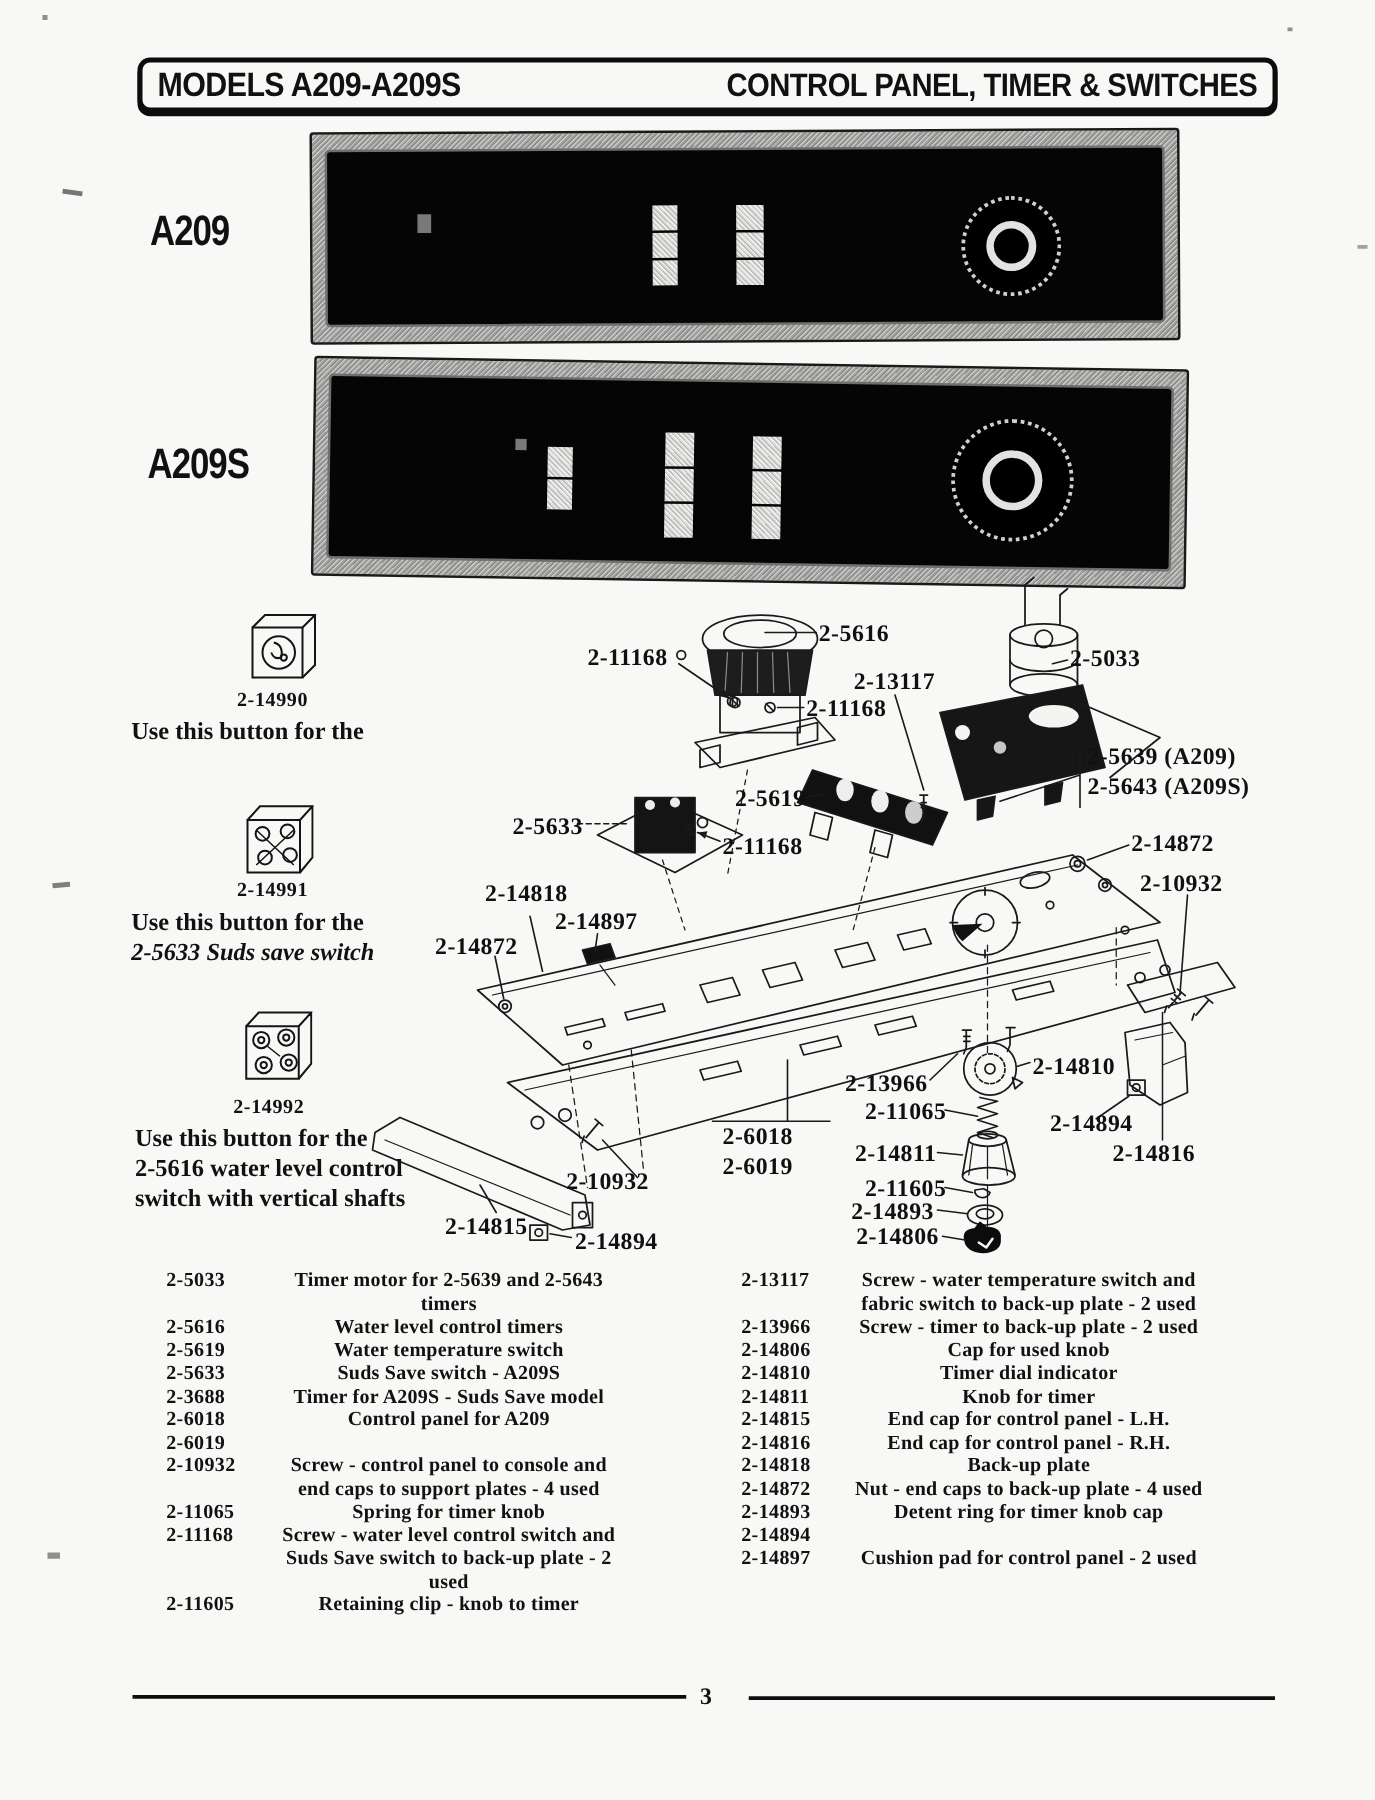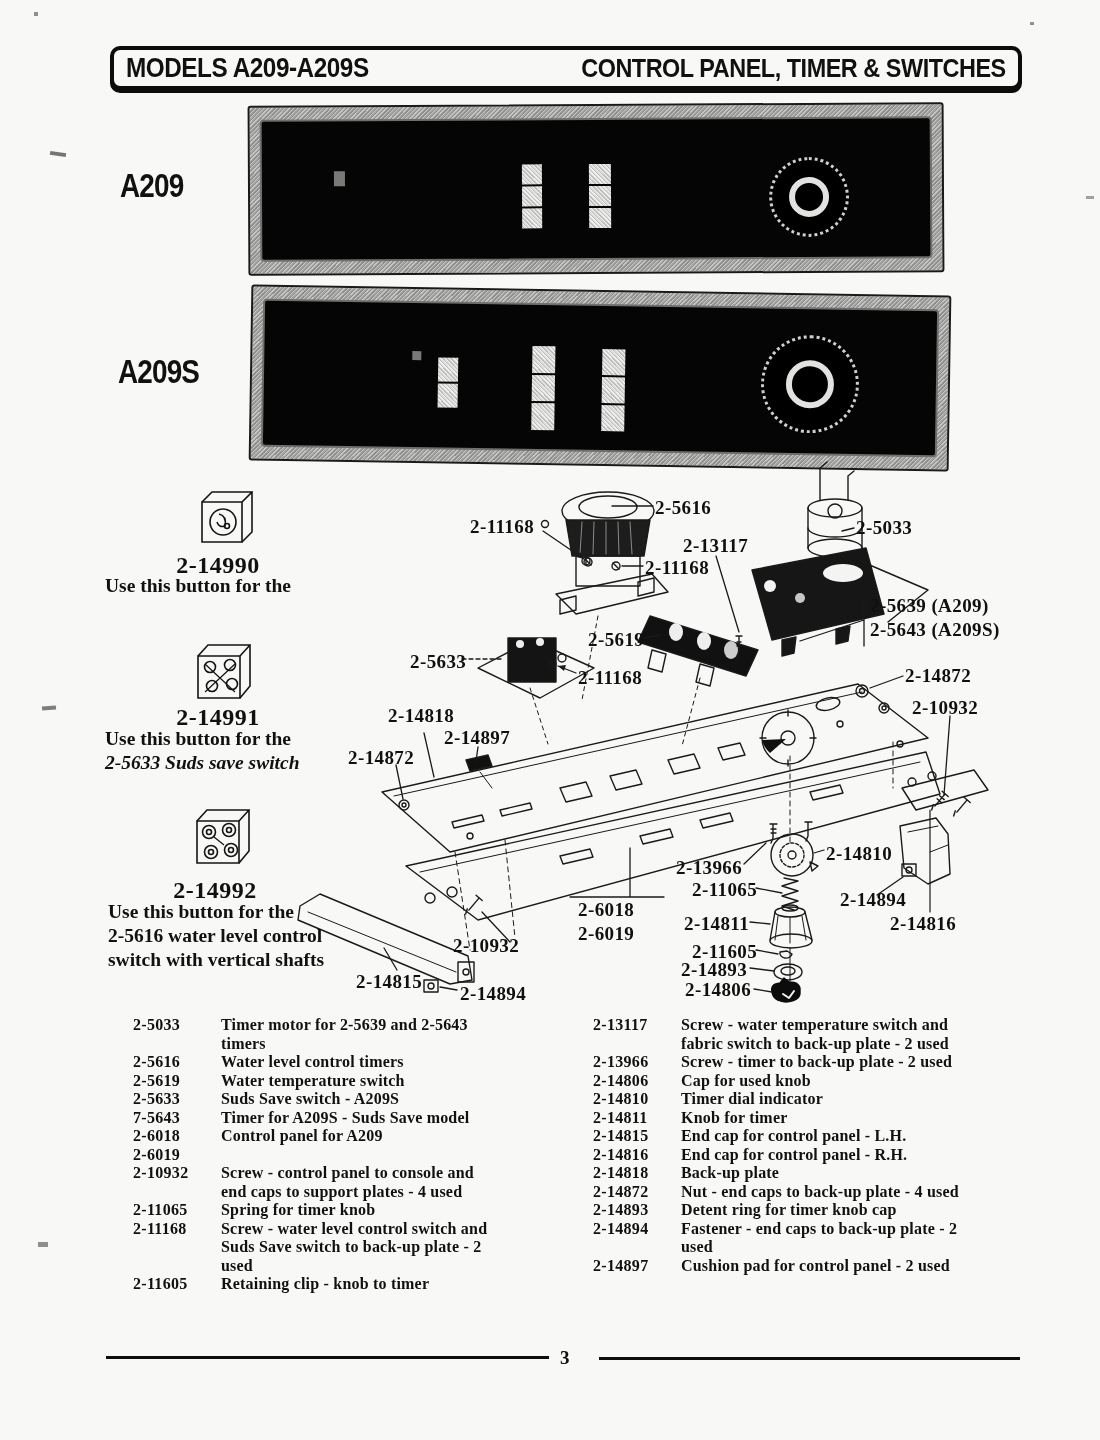--- a/index.html
+++ b/index.html
@@ -48,35 +48,35 @@
   .knob .inner{border-radius:50%; background:#000; border:6px solid #e2e2e0;}
   .panel-glyph{position:absolute; background:#d8d8d6; opacity:.55;}
   
   .dlabel{
     position:absolute; font-weight:700; font-size:19px; line-height:19px;
     white-space:nowrap; letter-spacing:.4px; z-index:3; color:#101010;
   }
   
   .bn-icon{position:absolute; z-index:3;}
   .bn-part{
-    position:absolute; width:160px; text-align:center; font-weight:700; font-size:24px;
+    position:absolute; width:160px; text-align:center; font-weight:700; font-size:16px;
     letter-spacing:.5px; z-index:3;
   }
   .bn-line{
     position:absolute; font-weight:700; font-size:19.5px; line-height:24px;
     white-space:nowrap; z-index:3;
   }
   
   .plist{position:absolute; z-index:3;}
   .part-row{display:flex; align-items:flex-start;}
   .part-num{
     width:88px; flex:0 0 88px; font-weight:700; font-size:16px; line-height:18.5px;
     letter-spacing:.3px; white-space:nowrap;
   }
-  .part-desc{font-weight:700; font-size:16px; line-height:18.5px; letter-spacing:.2px;}
+  .part-desc{font-weight:700; font-size:16px; line-height:18.5px; letter-spacing:.2px;text-align:center;}
   .plist-left .part-desc{width:276px;}
   .plist-right .part-desc{width:284px;}
   
   .footer-line{position:absolute; height:3px; background:#0e0e0e; z-index:3;}
   .page-num{position:absolute; font-weight:700; font-size:19px; z-index:3;}
   
   #diagram-svg{position:absolute; left:0; top:0; z-index:1; pointer-events:none;}
   .artifact{position:absolute; background:#4a4a4a; z-index:0;}
 </style>
 </head>
@@ -388,21 +388,21 @@
       </div>
       <div class="part-row">
         <span class="part-num">2-5619</span>
         <span class="part-desc">Water temperature switch</span>
       </div>
       <div class="part-row">
         <span class="part-num">2-5633</span>
         <span class="part-desc">Suds Save switch - A209S</span>
       </div>
       <div class="part-row">
-        <span class="part-num">7-5643</span>
+        <span class="part-num">2-3688</span>
         <span class="part-desc">Timer for A209S - Suds Save model</span>
       </div>
       <div class="part-row">
         <span class="part-num">2-6018</span>
         <span class="part-desc">Control panel for A209</span>
       </div>
       <div class="part-row">
         <span class="part-num">2-6019</span>
       </div>
       <div class="part-row">
@@ -458,21 +458,20 @@
       <div class="part-row">
         <span class="part-num">2-14872</span>
         <span class="part-desc">Nut - end caps to back-up plate - 4 used</span>
       </div>
       <div class="part-row">
         <span class="part-num">2-14893</span>
         <span class="part-desc">Detent ring for timer knob cap</span>
       </div>
       <div class="part-row">
         <span class="part-num">2-14894</span>
-        <span class="part-desc">Fastener - end caps to back-up plate - 2 used</span>
       </div>
       <div class="part-row">
         <span class="part-num">2-14897</span>
         <span class="part-desc">Cushion pad for control panel - 2 used</span>
       </div>
     </div>
 
   <div class="footer-line" style="left:106px;top:1356px;width:443px;"></div>
   <div class="page-num" style="left:560px;top:1347px;">3</div>
   <div class="footer-line" style="left:599px;top:1357px;width:421px;"></div>

